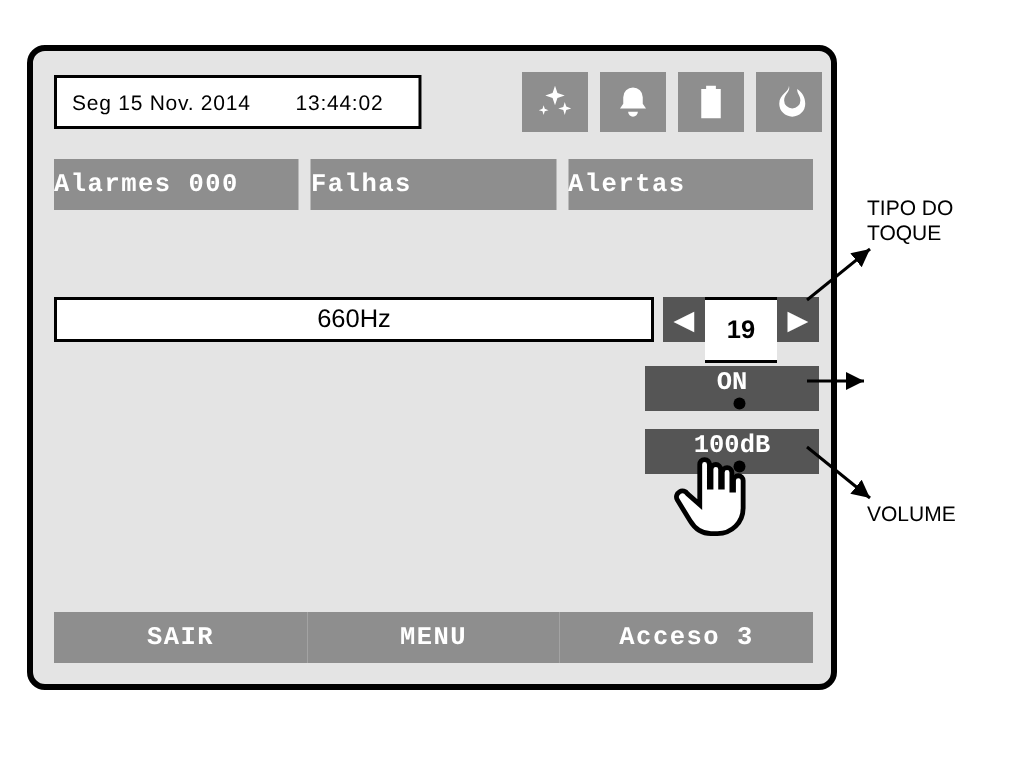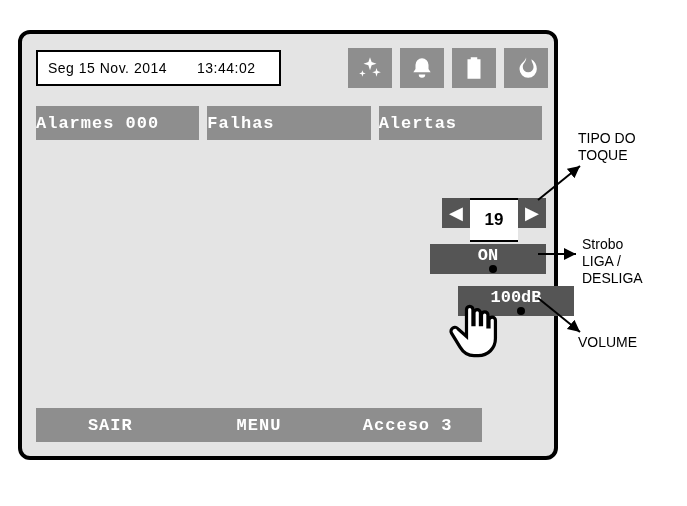--- a/index.html
+++ b/index.html
@@ -64,29 +64,29 @@
     background:#555;color:#fff;display:flex;align-items:center;justify-content:center;
     font-family:'Courier New',monospace;font-weight:bold;font-size:17px;
   }
   .onbtn .dot, .volbtn .dot{
     width:8px;height:8px;border-radius:50%;background:#000;margin-left:10px;
   }
   .onlabel{display:flex;align-items:center;flex-direction:column;}
   .volbtn{
     position:absolute;left:408px;top:252px;width:116px;height:30px;
     background:#555;color:#fff;display:flex;align-items:center;justify-content:center;
-    font-family:'Courier New',monospace;font-weight:bold;font-size:17px;margin-left:28px;
+    font-family:'Courier New',monospace;font-weight:bold;font-size:17px;
   }
   
   .hand{
     position:absolute;left:426px;top:266px;width:52px;height:60px;pointer-events:none;
   }
   
   .bottomrow{
-    position:absolute;left:14px;bottom:14px;display:flex;width:446px;gap:0;
+    position:absolute;left:14px;bottom:14px;display:flex;width:506px;gap:0;
   }
   .bottombtn{
     flex:1;height:34px;background:var(--btn-grey);color:#fff;
     display:flex;align-items:center;justify-content:center;
     font-family:'Courier New',monospace;font-weight:bold;font-size:17px;letter-spacing:1px;
   }
   
   .ann{position:absolute;font-size:14px;line-height:1.2;color:#000;}
   .arrow{position:absolute;}
 </style>
@@ -129,20 +129,23 @@
           <span>Alarmes 000</span>
         </div>
     <div class="tabbtn">
           <span>Falhas</span>
         </div>
     <div class="tabbtn">
           <span>Alertas</span>
         </div>
   </div>
 
+  <div class="freqfield">
+    <span>660Hz</span>
+  </div>
   <div class="spinner">
     <div class="spin-arrow">◀</div>
     <div class="spin-value">19</div>
     <div class="spin-arrow">▶</div>
   </div>
 
   <div class="onbtn">
     <span class="onlabel">
           <span>ON</span>
           <span class="dot"></span>
@@ -188,23 +191,20 @@
 TOQUE</div>
 
 <svg class="arrow" style="left:532px;top:248px;" width="50" height="12">
   <defs>
         <marker id="ah2" markerWidth="8" markerHeight="8" refX="6" refY="3" orient="auto">
           <path d="M0,0 L6,3 L0,6 Z" fill="#000"></path>
         </marker>
       </defs>
   <line x1="6" y1="6" x2="44" y2="6" stroke="#000" stroke-width="2" marker-end="url(#ah2)"></line>
 </svg>
-<div class="ann" style="left:582px;top:236px;white-space:pre;">Strobo
-LIGA /
-DESLIGA</div>
 
 <svg class="arrow" style="left:530px;top:292px;" width="60" height="50">
   <defs>
         <marker id="ah3" markerWidth="8" markerHeight="8" refX="6" refY="3" orient="auto">
           <path d="M0,0 L6,3 L0,6 Z" fill="#000"></path>
         </marker>
       </defs>
   <line x1="8" y1="6" x2="50" y2="40" stroke="#000" stroke-width="2" marker-end="url(#ah3)"></line>
 </svg>
 <div class="ann" style="left:578px;top:334px;">VOLUME</div>

